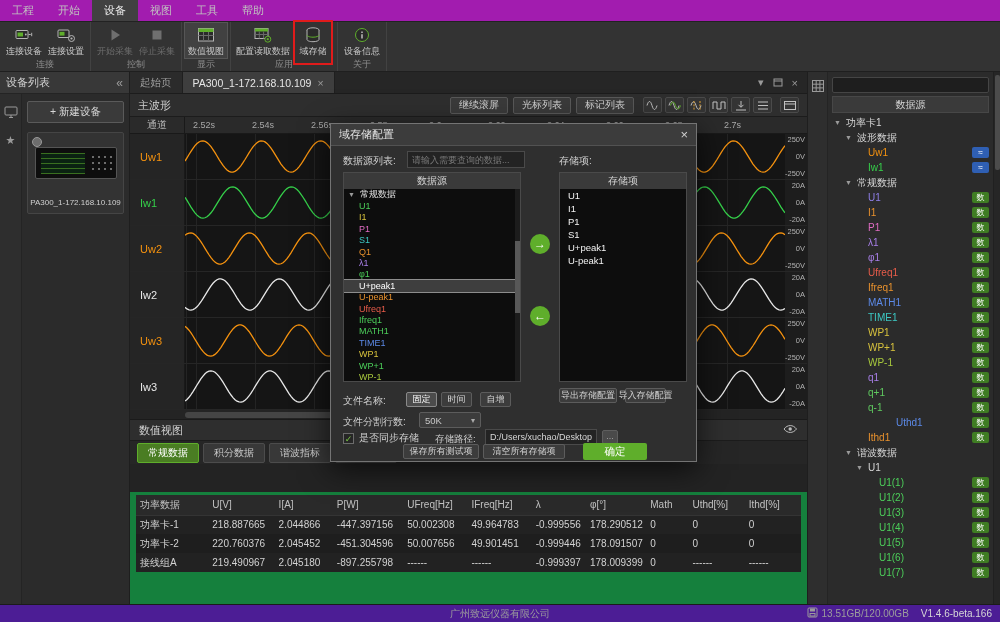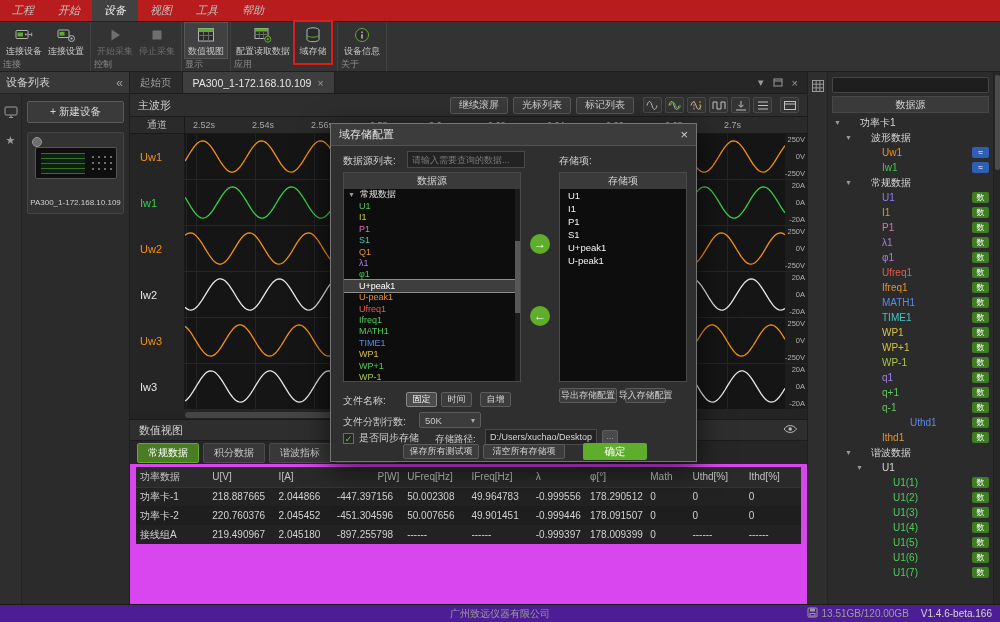--- a/index.html
+++ b/index.html
@@ -1,34 +1,34 @@
 <!DOCTYPE html>
 <html><head>
 <meta charset="utf-8">
 <style>
   *{margin:0;padding:0;box-sizing:border-box;}
   html,body{background:#1a1a1a;}
   .app{position:relative;width:1000px;height:622px;background:#2b2b2b;
        font-family:"Liberation Sans","DejaVu Sans",sans-serif;color:#c8c8c8;
        font-size:11px;overflow:hidden;user-select:none;}
   
-  .menubar{height:22px;background:#b91c1c;display:flex;align-items:stretch;border-bottom:1px solid #222;font-style:italic;}
+  .menubar{height:22px;background:#a21caf;display:flex;align-items:stretch;border-bottom:1px solid #222;}
   .menu-item{padding:0 12px;display:flex;align-items:center;color:#c0c0c0;}
   .menu-item.active{background:#414141;color:#ececec;}
   
   .ribbon{height:50px;background:#333;display:flex;border-bottom:1px solid #1f1f1f;}
   .rb-group{display:flex;flex-direction:column;border-right:1px solid #424242;padding:1px 3px 0;}
   .rb-btns{display:flex;flex:1;}
   .rb-btn{width:42px;display:flex;flex-direction:column;align-items:center;padding-top:2px;gap:1px;}
   .rb-btn.wide{width:58px;}
   .rb-btn .ic{height:19px;display:flex;align-items:center;justify-content:center;}
   .rb-btn .lb{font-size:9px;color:#c8c8c8;white-space:nowrap;}
   .rb-btn.disabled .lb{color:#6e6e6e;}
   .rb-btn.pressed{background:#414141;outline:1px solid #565656;}
-  .rb-label{text-align:left;font-size:9px;color:#8b8b8b;height:13px;line-height:12px;}
+  .rb-label{text-align:center;font-size:9px;color:#8b8b8b;height:13px;line-height:12px;}
   .red-box{position:absolute;border:2px solid #e01b1b;z-index:40;pointer-events:none;}
   
   .main-row{display:flex;height:532px;}
   .panel-header{height:22px;background:#383838;display:flex;align-items:center;justify-content:space-between;
                 padding:0 6px;color:#d2d2d2;border-bottom:1px solid #242424;flex:0 0 auto;}
   .panel-header .collapse{color:#9d9d9d;font-size:12px;}
   
   .left-panel{width:130px;background:#2b2b2b;border-right:1px solid #1e1e1e;display:flex;flex-direction:column;}
   .left-body{flex:1;display:flex;min-height:0;}
   .icon-strip{width:22px;background:#2e2e2e;border-right:1px solid #242424;display:flex;flex-direction:column;
@@ -77,37 +77,37 @@
            background-position:11px 0;}
   .ch-axis{width:22px;background:#1d1d1d;display:flex;flex-direction:column;justify-content:space-between;
            align-items:flex-end;padding:1px 2px;font-size:7.5px;color:#b2b2b2;}
   .hscroll{height:10px;background:#242424;position:relative;border-bottom:1px solid #1a1a1a;}
   .hscroll .thumb{position:absolute;left:55px;top:2px;width:290px;height:6px;background:#454545;border-radius:3px;}
   .nv-header{height:21px;background:#2e2e2e;display:flex;align-items:center;justify-content:space-between;
              padding:0 9px;border-bottom:1px solid #1c1c1c;color:#d2d2d2;}
   .nv-tabs{height:23px;display:flex;gap:4px;align-items:center;padding:0 7px;background:#262626;}
   .nv-tab{padding:2px 10px;font-size:10px;border:1px solid #4c4c4c;background:#383838;color:#c8c8c8;border-radius:2px;}
   .nv-tab.active{background:#4a7d23;border-color:#5fae2b;color:#fff;}
-  .nv-table-wrap{flex:1;background:#d946ef;overflow:hidden;padding:3px 6px;}
+  .nv-table-wrap{flex:1;background:#15803d;overflow:hidden;padding:3px 6px;margin-top:28px;}
   table{border-collapse:collapse;width:100%;table-layout:fixed;}
   th{font-size:10px;color:#c2c2c2;text-align:left;font-weight:normal;background:#2a2a2a;height:20px;padding:0 4px;
      border-bottom:1px solid #343434;white-space:nowrap;overflow:hidden;}
   td{font-size:10px;color:#d2d2d2;height:19px;padding:0 4px;white-space:nowrap;overflow:hidden;}
   tbody tr:nth-child(odd){background:#222;}
   tbody tr:nth-child(even){background:#1e1e1e;}
   
   .right-panel{width:193px;background:#2b2b2b;border-left:1px solid #1e1e1e;display:flex;flex-direction:column;}
   .rp-body{flex:1;display:flex;min-height:0;}
   .rp-strip{width:20px;background:#2e2e2e;border-right:1px solid #242424;padding-top:7px;display:flex;justify-content:center;}
   .rp-main{flex:1;display:flex;flex-direction:column;min-width:0;}
   .rp-search{margin:5px 4px 3px;height:16px;background:#1e1e1e;border:1px solid #454545;border-radius:2px;}
   .rp-source-header{height:17px;background:#3a3a3a;border:1px solid #474747;margin:0 4px;display:flex;
                     align-items:center;justify-content:center;font-size:10px;color:#d2d2d2;}
   .rp-tree{flex:1;overflow:hidden;margin:2px 0 0 4px;}
-  .tree-row{height:15px;display:flex;align-items:center;font-size:10px;gap:17px;padding-right:4px;}
+  .tree-row{height:15px;display:flex;align-items:center;font-size:10px;gap:3px;padding-right:4px;}
   .tree-arrow{color:#9a9a9a;font-size:7px;width:9px;flex:0 0 auto;}
   .tree-label{flex:1;white-space:nowrap;overflow:hidden;}
   .tree-badge{width:17px;height:11px;border-radius:2px;font-size:8px;display:flex;align-items:center;
               justify-content:center;color:#fff;flex:0 0 auto;}
   .badge-num{background:#3f7d23;}
   .badge-wave{background:#2f5fb3;}
   .rp-scroll{width:7px;background:#262626;border-left:1px solid #202020;position:relative;}
   .rp-scroll .thumb{position:absolute;top:3px;left:1px;width:5px;height:95px;background:#4c4c4c;border-radius:2px;}
   
   .statusbar{height:18px;background:#4c1d95;border-top:1px solid #1b1b1b;display:flex;align-items:center;
@@ -499,21 +499,21 @@
           <div class="nv-tab">谐波指标</div>
           <div class="nv-tab">谐波列表</div>
         </div>
       <div class="nv-table-wrap">
         <table>
           <thead>
               <tr id="nv-head">
                 <th style="width: 72px;">功率数据</th>
                 <th style="width: 66px;">U[V]</th>
                 <th style="width: 58px;">I[A]</th>
-                <th style="width: 70px; text-align: right;">P[W]</th>
+                <th style="width: 70px;">P[W]</th>
                 <th style="width: 64px;">UFreq[Hz]</th>
                 <th style="width: 64px;">IFreq[Hz]</th>
                 <th style="width: 54px;">λ</th>
                 <th style="width: 60px;">φ[°]</th>
                 <th style="width: 42px;">Math</th>
                 <th style="width: 56px;">Uthd[%]</th>
                 <th style="width: 56px;">Ithd[%]</th>
               </tr>
             </thead>
           <tbody id="nv-body">

